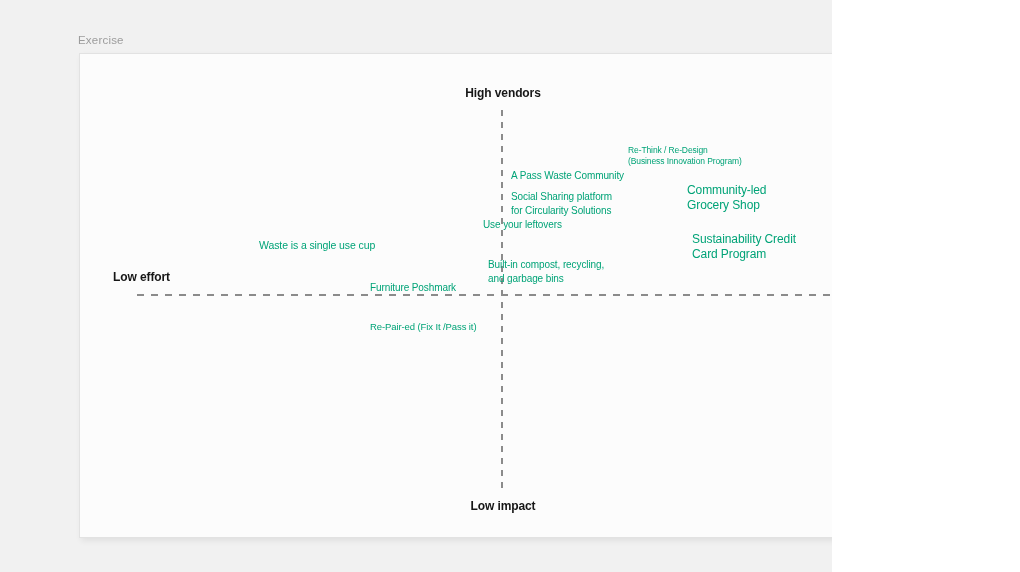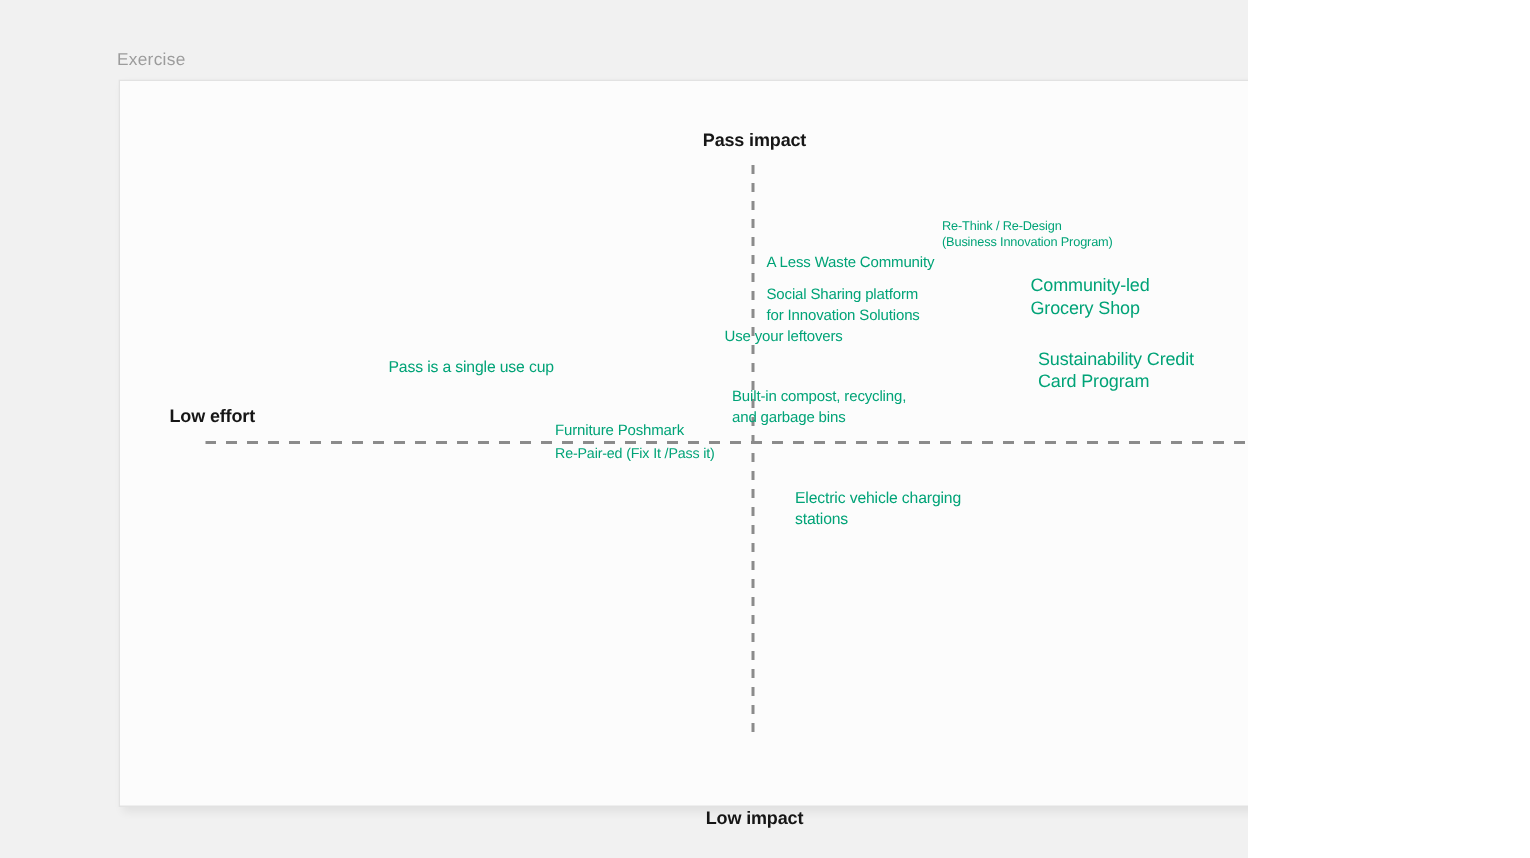--- a/index.html
+++ b/index.html
@@ -65,61 +65,59 @@
     z-index: 3;
     color: #00a377;
     font-weight: 400;
     white-space: pre-line;
     letter-spacing: -0.1px;
   }
   .fs-s  { font-size: 8.5px;  line-height: 11px; }
   .fs-m  { font-size: 10px;   line-height: 13.5px; }
   .fs-m2 { font-size: 10.5px; line-height: 14px; }
   .fs-l  { font-size: 12px;   line-height: 15px; }
-  .fs-xs { font-size: 9.5px;  line-height: 12px; }
+  .fs-xs { font-size: 9.5px;  line-height: 12px; margin-top: 24px; }
 </style>
 </head>
 <body>
 
 <div id="stage">
 
   <div class="frame-title">Exercise</div>
 
   <div class="board"></div>
 
   <div class="axis-line v-line"></div>
   <div class="axis-line h-line"></div>
 
-  <div class="axis-label center-x" style="left:503px; top:86px;">Pass impact</div>
-  <div class="axis-label center-x" style="left:503px; top:499px;margin-top:39px;">Low impact</div>
+  <div class="axis-label center-x" style="left:503px; top:86px;">High vendors</div>
+  <div class="axis-label center-x" style="left:503px; top:499px;">Low impact</div>
   <div class="axis-label" style="left:113px; top:270px;">Low effort</div>
   <div class="axis-label" style="left:848px; top:270px;">High effort</div>
 
   <div class="note fs-s" style="left:628px; top:145px;">Re-Think / Re-Design
 (Business Innovation Program)</div>
 
-  <div class="note fs-m" style="left:511px; top:169px;">A Less Waste Community</div>
+  <div class="note fs-m" style="left:511px; top:169px;">A Pass Waste Community</div>
 
   <div class="note fs-m" style="left:511px; top:190px;">Social Sharing platform
-for Innovation Solutions</div>
+for Circularity Solutions</div>
 
   <div class="note fs-l" style="left:687px; top:183px;">Community-led
 Grocery Shop</div>
 
   <div class="note fs-m" style="left:467px; top:218px;margin-left:16px;">Use your leftovers</div>
 
   <div class="note fs-m" style="left:488px; top:258px;">Built-in compost, recycling,
 and garbage bins</div>
 
   <div class="note fs-l" style="left:692px; top:232px;">Sustainability Credit
 Card Program</div>
 
 
-  <div class="note fs-m2" style="left:259px; top:238px;">Pass is a single use cup</div>
+  <div class="note fs-m2" style="left:259px; top:238px;">Waste is a single use cup</div>
 
   <div class="note fs-m" style="left:370px; top:281px;">Furniture Poshmark</div>
 
   <div class="note fs-xs" style="left:370px; top:297px;">Re-Pair-ed (Fix It /Pass it)</div>
 
-  <div class="note fs-m2" style="left:530px; top:325px;">Electric vehicle charging
-stations</div>
 
 </div>
 
 </body></html>

